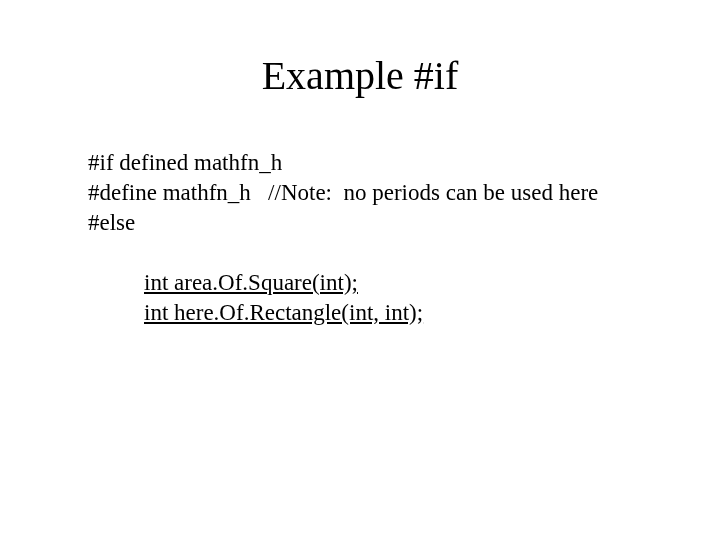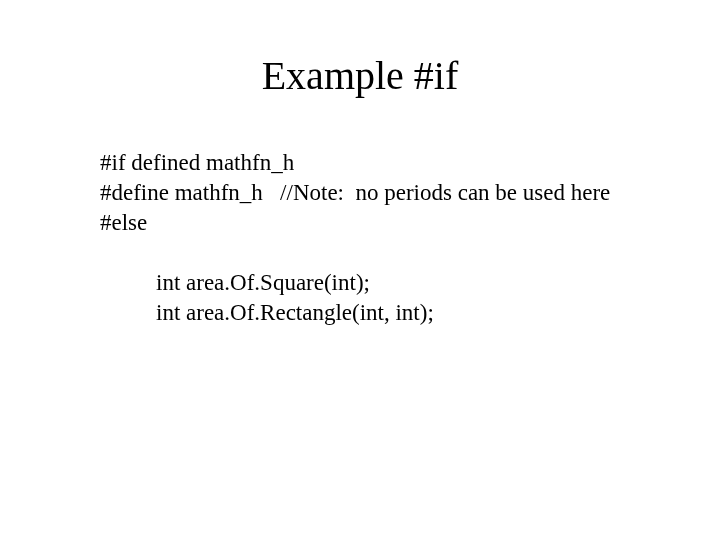--- a/index.html
+++ b/index.html
@@ -29,37 +29,37 @@
   .body {
     position: absolute;
     top: 148px;
     left: 88px;
     right: 60px;
     font-size: 23px;
     line-height: 1.3;
   }
   .line {
     white-space: pre;
-    margin-left: 12px;
   }
   .blank {
     height: 30px;
   }
   .indent {
     padding-left: 56px;
+    text-decoration: underline;
   }
 </style>
 </head>
 <body>
 
 <div class="slide">
   <div class="title">Example #if</div>
 
   <div class="body">
     <div class="line">#if defined mathfn_h</div>
     <div class="line">#define mathfn_h   //Note:  no periods can be used here</div>
     <div class="line">#else</div>
     <div class="blank"></div>
     <div class="line indent">int area.Of.Square(int);</div>
-    <div class="line indent">int area.Of.Rectangle(int, int);</div>
+    <div class="line indent">int here.Of.Rectangle(int, int);</div>
     <div class="blank"></div>
   </div>
 </div>
 
 </body></html>

